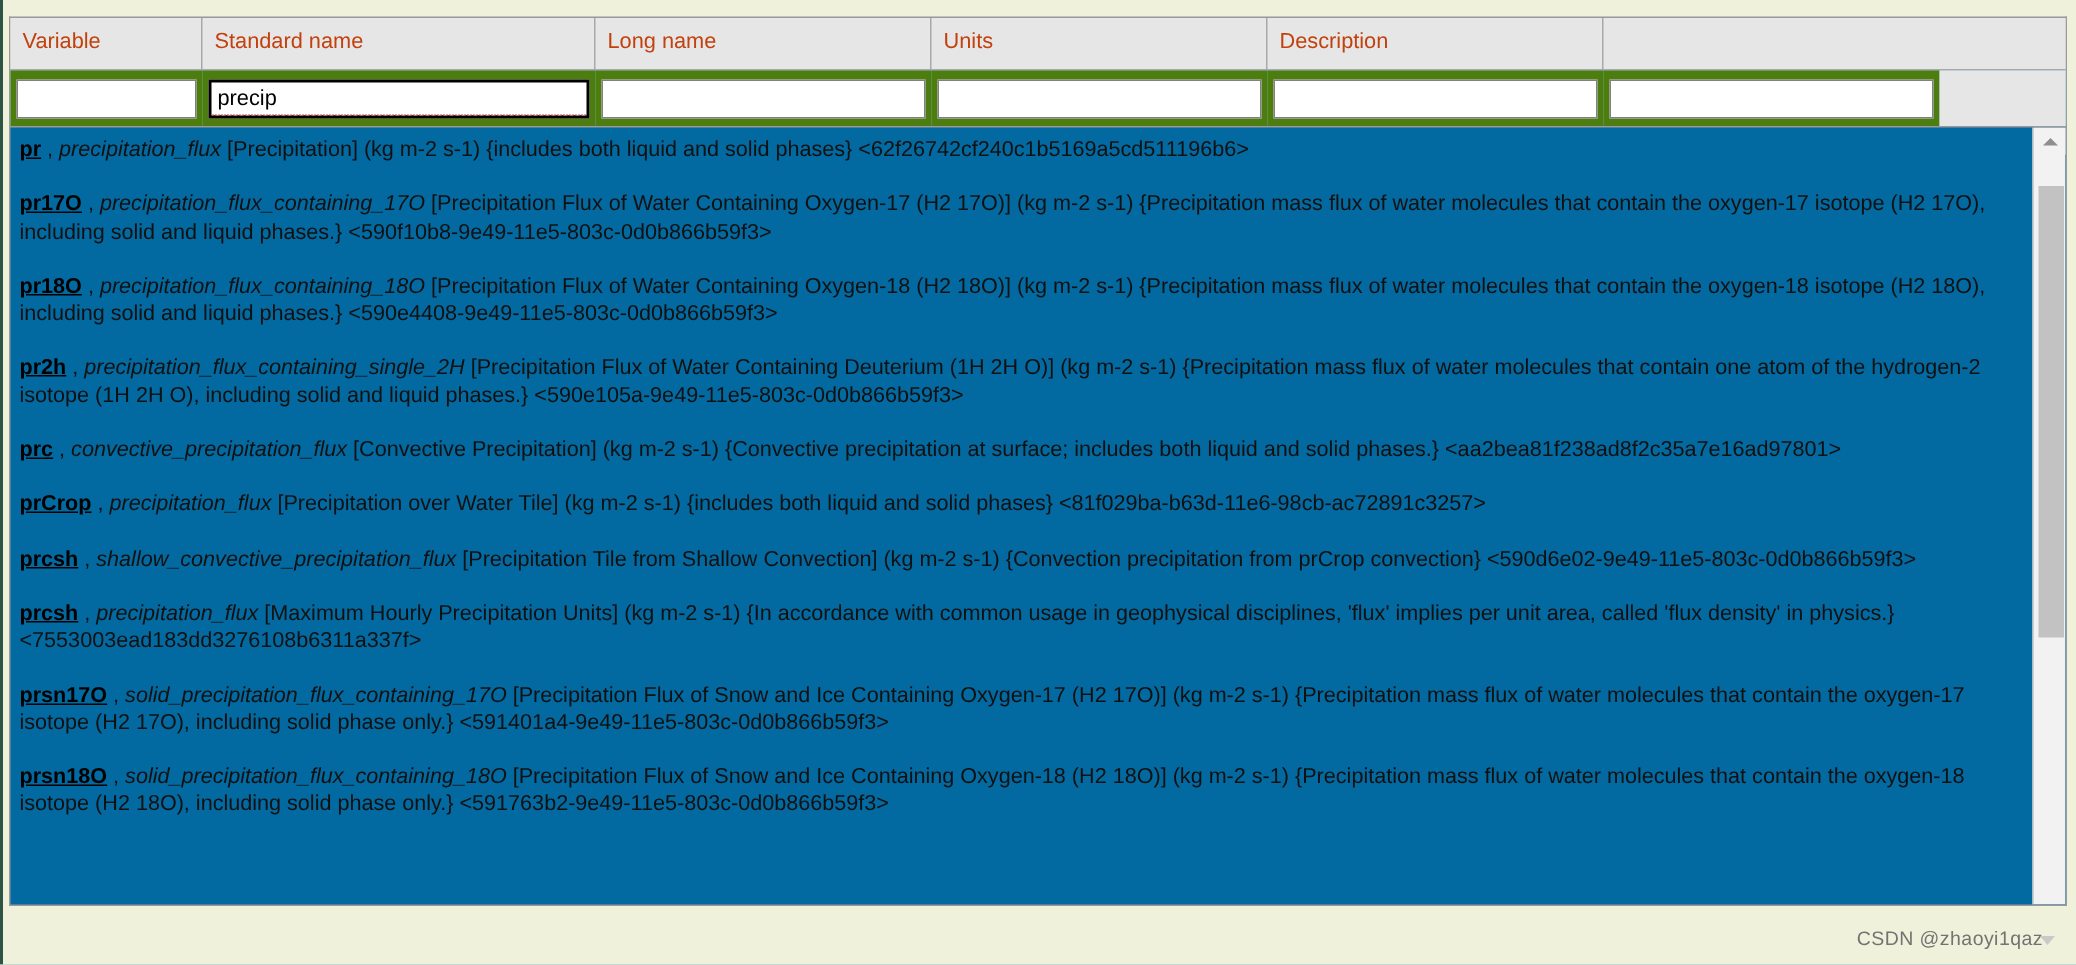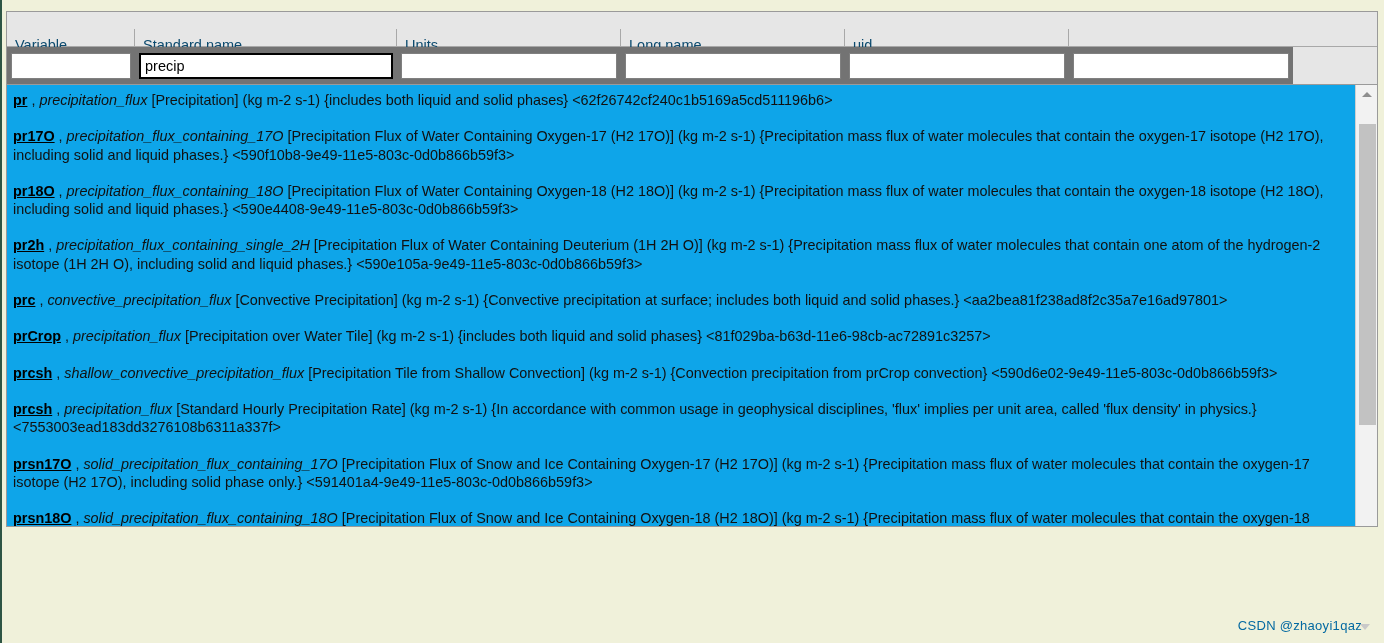--- a/index.html
+++ b/index.html
@@ -44,40 +44,39 @@
   .head-row {
     display: flex;
     height: 34px;
     background: #e6e6e6;
   }
   .head-cell {
     height: 34px;
     line-height: 33px;
     padding: 0 0 0 8px;
     font-size: 14.5px;
-    color: #0c4a6e;
+    color: #c2410c;
     border-right: 1px solid #a8a8a8;
     overflow: hidden;
     white-space: nowrap;
-    margin-top: 17px;
   }
   .head-cell.last { border-right: none; }
 
   .filter-row {
     display: flex;
     height: 38px;
     background: #7fcbe8;
     border-top: 1px solid #a8a8a8;
   }
   .filter-cell {
     height: 37px;
     display: flex;
     align-items: center;
     padding: 0 4px;
-    background: #737373;
+    background: #4d7c0f;
   }
   .filter-cell.tail {
     background: #e6e6e6;
     flex: 1 1 auto;
   }
   .filter-input {
     width: 100%;
     height: 26px;
     border: 1px solid #808080;
     background: #ffffff;
@@ -97,22 +96,22 @@
     background-repeat: repeat-x;
     background-position: 4px 21px;
   }
 
   
   .results-panel {
     position: absolute;
     left: 6px;
     top: 84px;
     width: 1372px;
-    height: 443px;
-    background: #0ea5e9;
+    height: 520px;
+    background: #0369a1;
     border: 1px solid #9a9a9a;
     overflow: hidden;
   }
 
   .results-inner {
     position: absolute;
     left: 0; top: 0;
     width: 1348px;
     height: 100%;
     padding: 6px 6px 0 6px;
@@ -169,21 +168,21 @@
     height: 310px;
     background: #c2c2c2;
   }
 
   
   .watermark {
     position: absolute;
     right: 14px;
     bottom: 10px;
     font-size: 13px;
-    color: #0369a1;
+    color: #737373;
     letter-spacing: 0.3px;
     white-space: nowrap;
     pointer-events: none;
   }
   .watermark .wm-caret {
     display: inline-block;
     width: 0; height: 0;
     border-left: 5px solid transparent;
     border-right: 5px solid transparent;
     border-top: 6px solid #c9c9c9;
@@ -196,23 +195,23 @@
 
 <div id="app">
 
   <div class="left-rule"></div>
 
   <div class="grid-head">
 
     <div class="head-row" id="column-header-row">
         <div class="head-cell" style="width: 128px;">Variable</div>
         <div class="head-cell" style="width: 262px;">Standard name</div>
+        <div class="head-cell" style="width: 224px;">Long name</div>
         <div class="head-cell" style="width: 224px;">Units</div>
-        <div class="head-cell" style="width: 224px;">Long name</div>
-        <div class="head-cell" style="width: 224px;">uid</div>
+        <div class="head-cell" style="width: 224px;">Description</div>
         <div class="head-cell last" style="flex: 1 1 auto;"></div>
       </div>
 
     <div class="filter-row" id="column-filter-row">
         <div class="filter-cell" style="width: 128px;">
           <input type="text" class="filter-input" placeholder="" value="" style="background-image: none;">
         </div>
         <div class="filter-cell" style="width: 262px;">
           <input type="text" class="filter-input focused" placeholder="" value="precip" style="">
         </div>
@@ -236,21 +235,21 @@
   <div class="results-panel">
 
     <div class="results-inner" id="results-list">
         <div class="entry"><span class="vname">pr</span> , <span class="sname">precipitation_flux</span> <span>[Precipitation]</span> <span>(kg m-2 s-1)</span> <span>{includes both liquid and solid phases}</span> <span>&lt;62f26742cf240c1b5169a5cd511196b6&gt;</span></div>
         <div class="entry"><span class="vname">pr17O</span> , <span class="sname">precipitation_flux_containing_17O</span> <span>[Precipitation Flux of Water Containing Oxygen-17 (H2 17O)]</span> <span>(kg m-2 s-1)</span> <span>{Precipitation mass flux of water molecules that contain the oxygen-17 isotope (H2 17O), including solid and liquid phases.}</span> <span>&lt;590f10b8-9e49-11e5-803c-0d0b866b59f3&gt;</span></div>
         <div class="entry"><span class="vname">pr18O</span> , <span class="sname">precipitation_flux_containing_18O</span> <span>[Precipitation Flux of Water Containing Oxygen-18 (H2 18O)]</span> <span>(kg m-2 s-1)</span> <span>{Precipitation mass flux of water molecules that contain the oxygen-18 isotope (H2 18O), including solid and liquid phases.}</span> <span>&lt;590e4408-9e49-11e5-803c-0d0b866b59f3&gt;</span></div>
         <div class="entry"><span class="vname">pr2h</span> , <span class="sname">precipitation_flux_containing_single_2H</span> <span>[Precipitation Flux of Water Containing Deuterium (1H 2H O)]</span> <span>(kg m-2 s-1)</span> <span>{Precipitation mass flux of water molecules that contain one atom of the hydrogen-2 isotope (1H 2H O), including solid and liquid phases.}</span> <span>&lt;590e105a-9e49-11e5-803c-0d0b866b59f3&gt;</span></div>
         <div class="entry"><span class="vname">prc</span> , <span class="sname">convective_precipitation_flux</span> <span>[Convective Precipitation]</span> <span>(kg m-2 s-1)</span> <span>{Convective precipitation at surface; includes both liquid and solid phases.}</span> <span>&lt;aa2bea81f238ad8f2c35a7e16ad97801&gt;</span></div>
         <div class="entry"><span class="vname">prCrop</span> , <span class="sname">precipitation_flux</span> <span>[Precipitation over Water Tile]</span> <span>(kg m-2 s-1)</span> <span>{includes both liquid and solid phases}</span> <span>&lt;81f029ba-b63d-11e6-98cb-ac72891c3257&gt;</span></div>
         <div class="entry"><span class="vname">prcsh</span> , <span class="sname">shallow_convective_precipitation_flux</span> <span>[Precipitation Tile from Shallow Convection]</span> <span>(kg m-2 s-1)</span> <span>{Convection precipitation from prCrop convection}</span> <span>&lt;590d6e02-9e49-11e5-803c-0d0b866b59f3&gt;</span></div>
-        <div class="entry"><span class="vname">prcsh</span> , <span class="sname">precipitation_flux</span> <span>[Standard Hourly Precipitation Rate]</span> <span>(kg m-2 s-1)</span> <span>{In accordance with common usage in geophysical disciplines, 'flux' implies per unit area, called 'flux density' in physics.}</span> <span>&lt;7553003ead183dd3276108b6311a337f&gt;</span></div>
+        <div class="entry"><span class="vname">prcsh</span> , <span class="sname">precipitation_flux</span> <span>[Maximum Hourly Precipitation Units]</span> <span>(kg m-2 s-1)</span> <span>{In accordance with common usage in geophysical disciplines, 'flux' implies per unit area, called 'flux density' in physics.}</span> <span>&lt;7553003ead183dd3276108b6311a337f&gt;</span></div>
         <div class="entry"><span class="vname">prsn17O</span> , <span class="sname">solid_precipitation_flux_containing_17O</span> <span>[Precipitation Flux of Snow and Ice Containing Oxygen-17 (H2 17O)]</span> <span>(kg m-2 s-1)</span> <span>{Precipitation mass flux of water molecules that contain the oxygen-17 isotope (H2 17O), including solid phase only.}</span> <span>&lt;591401a4-9e49-11e5-803c-0d0b866b59f3&gt;</span></div>
         <div class="entry"><span class="vname">prsn18O</span> , <span class="sname">solid_precipitation_flux_containing_18O</span> <span>[Precipitation Flux of Snow and Ice Containing Oxygen-18 (H2 18O)]</span> <span>(kg m-2 s-1)</span> <span>{Precipitation mass flux of water molecules that contain the oxygen-18 isotope (H2 18O), including solid phase only.}</span> <span>&lt;591763b2-9e49-11e5-803c-0d0b866b59f3&gt;</span></div>
       </div>
 
     <div class="scrollbar">
       <div class="sb-arrow">
         <div class="tri"></div>
       </div>
       <div class="sb-thumb" style="top: 39.12px; height: 300.96px;"></div>
     </div>

